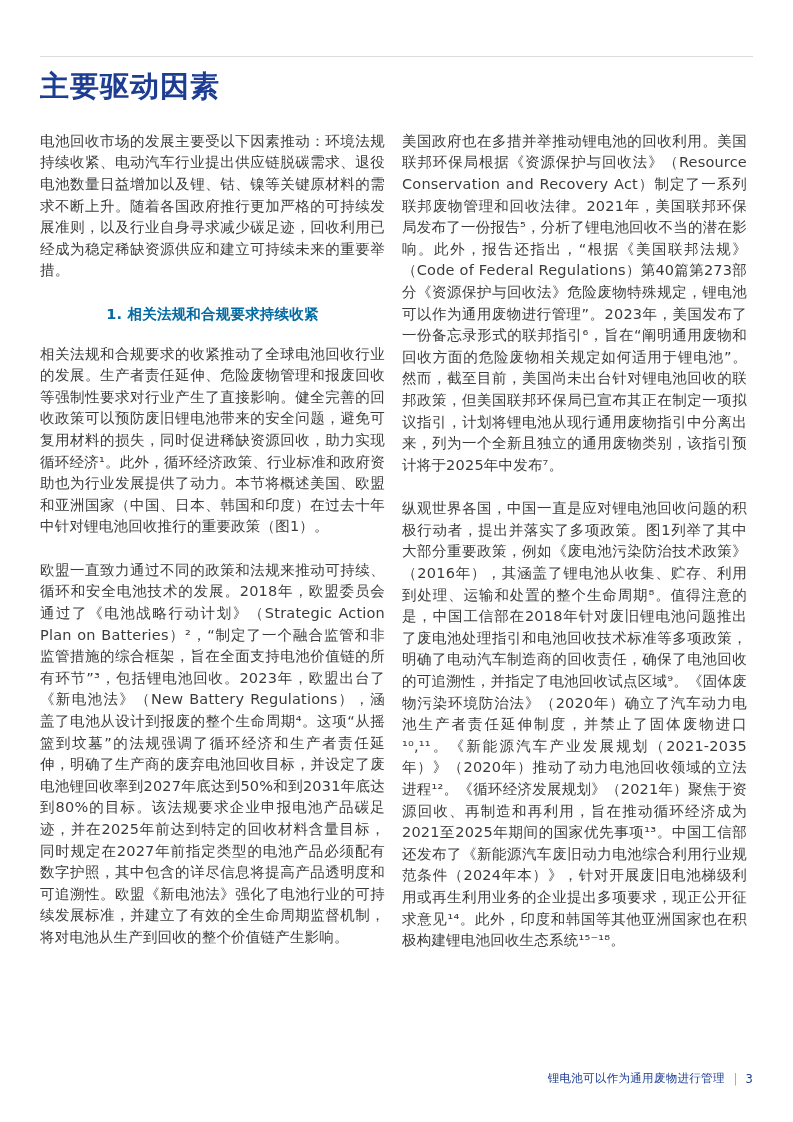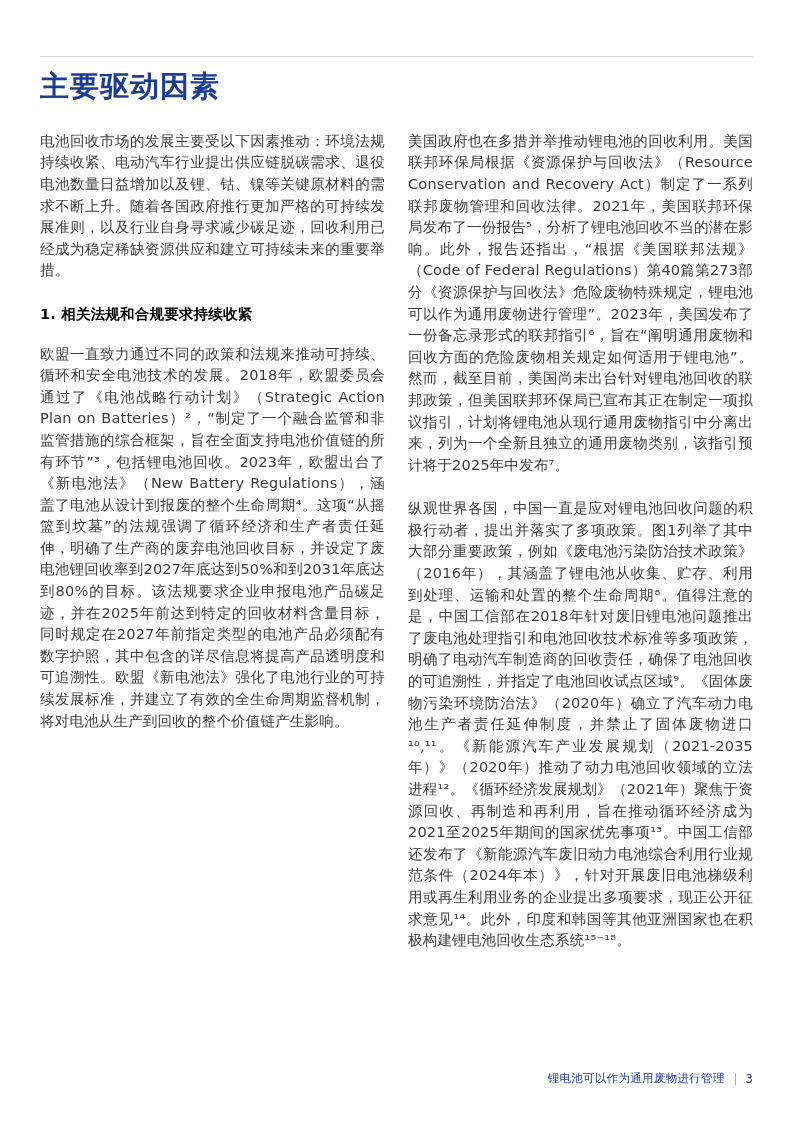--- a/index.html
+++ b/index.html
@@ -24,42 +24,43 @@
   .page-title {
     margin-top: 12px;
     font-size: 29px;
     font-weight: 700;
     color: #1d3d93;
     letter-spacing: 1px;
     line-height: 1.2;
   }
   .columns {
     display: flex;
-    gap: 23px;
+    gap: 17px;
     margin-top: 27px;
   }
   .col {
     width: 345px;
     flex: 0 0 345px;
   }
   .body-text {
     font-size: 14.5px;
     line-height: 21.6px;
     color: #3c3c3c;
     text-align: justify;
     letter-spacing: 0.2px;
     margin-bottom: 22px;
   }
   .section-heading {
     font-size: 14.5px;
     line-height: 21.6px;
     font-weight: 700;
-    color: #000000;
+    color: #0369a1;
     margin-bottom: 18px;
     letter-spacing: 0.2px;
+    text-align: center;
   }
   .footer {
     position: absolute;
     right: 40px;
     bottom: 36px;
     display: flex;
     align-items: center;
     color: #1d3d93;
     font-size: 11.5px;
     letter-spacing: 0.3px;
@@ -86,20 +87,21 @@
 
     <h1 class="page-title">主要驱动因素</h1>
 
     <div class="columns">
 
       <div class="col">
         <p class="body-text">电池回收市场的发展主要受以下因素推动：环境法规持续收紧、电动汽车行业提出供应链脱碳需求、退役电池数量日益增加以及锂、钴、镍等关键原材料的需求不断上升。随着各国政府推行更加严格的可持续发展准则，以及行业自身寻求减少碳足迹，回收利用已经成为稳定稀缺资源供应和建立可持续未来的重要举措。</p>
 
         <h2 class="section-heading">1. 相关法规和合规要求持续收紧</h2>
 
+        <p class="body-text">相关法规和合规要求的收紧推动了全球电池回收行业的发展。生产者责任延伸、危险废物管理和报废回收等强制性要求对行业产生了直接影响。健全完善的回收政策可以预防废旧锂电池带来的安全问题，避免可复用材料的损失，同时促进稀缺资源回收，助力实现循环经济¹。此外，循环经济政策、行业标准和政府资助也为行业发展提供了动力。本节将概述美国、欧盟和亚洲国家（中国、日本、韩国和印度）在过去十年中针对锂电池回收推行的重要政策（图1）。</p>
 
         <p class="body-text">欧盟一直致力通过不同的政策和法规来推动可持续、循环和安全电池技术的发展。2018年，欧盟委员会通过了《电池战略行动计划》（Strategic Action Plan on Batteries）²，“制定了一个融合监管和非监管措施的综合框架，旨在全面支持电池价值链的所有环节”³，包括锂电池回收。2023年，欧盟出台了《新电池法》（New Battery Regulations），涵盖了电池从设计到报废的整个生命周期⁴。这项“从摇篮到坟墓”的法规强调了循环经济和生产者责任延伸，明确了生产商的废弃电池回收目标，并设定了废电池锂回收率到2027年底达到50%和到2031年底达到80%的目标。该法规要求企业申报电池产品碳足迹，并在2025年前达到特定的回收材料含量目标，同时规定在2027年前指定类型的电池产品必须配有数字护照，其中包含的详尽信息将提高产品透明度和可追溯性。欧盟《新电池法》强化了电池行业的可持续发展标准，并建立了有效的全生命周期监督机制，将对电池从生产到回收的整个价值链产生影响。</p>
       </div>
 
       <div class="col">
         <p class="body-text">美国政府也在多措并举推动锂电池的回收利用。美国联邦环保局根据《资源保护与回收法》（Resource Conservation and Recovery Act）制定了一系列联邦废物管理和回收法律。2021年，美国联邦环保局发布了一份报告⁵，分析了锂电池回收不当的潜在影响。此外，报告还指出，“根据《美国联邦法规》（Code of Federal Regulations）第40篇第273部分《资源保护与回收法》危险废物特殊规定，锂电池可以作为通用废物进行管理”。2023年，美国发布了一份备忘录形式的联邦指引⁶，旨在“阐明通用废物和回收方面的危险废物相关规定如何适用于锂电池”。然而，截至目前，美国尚未出台针对锂电池回收的联邦政策，但美国联邦环保局已宣布其正在制定一项拟议指引，计划将锂电池从现行通用废物指引中分离出来，列为一个全新且独立的通用废物类别，该指引预计将于2025年中发布⁷。</p>
 
         <p class="body-text">纵观世界各国，中国一直是应对锂电池回收问题的积极行动者，提出并落实了多项政策。图1列举了其中大部分重要政策，例如《废电池污染防治技术政策》（2016年），其涵盖了锂电池从收集、贮存、利用到处理、运输和处置的整个生命周期⁸。值得注意的是，中国工信部在2018年针对废旧锂电池问题推出了废电池处理指引和电池回收技术标准等多项政策，明确了电动汽车制造商的回收责任，确保了电池回收的可追溯性，并指定了电池回收试点区域⁹。《固体废物污染环境防治法》（2020年）确立了汽车动力电池生产者责任延伸制度，并禁止了固体废物进口¹⁰,¹¹。《新能源汽车产业发展规划（2021-2035年）》（2020年）推动了动力电池回收领域的立法进程¹²。《循环经济发展规划》（2021年）聚焦于资源回收、再制造和再利用，旨在推动循环经济成为2021至2025年期间的国家优先事项¹³。中国工信部还发布了《新能源汽车废旧动力电池综合利用行业规范条件（2024年本）》，针对开展废旧电池梯级利用或再生利用业务的企业提出多项要求，现正公开征求意见¹⁴。此外，印度和韩国等其他亚洲国家也在积极构建锂电池回收生态系统¹⁵⁻¹⁸。</p>
       </div>
 

